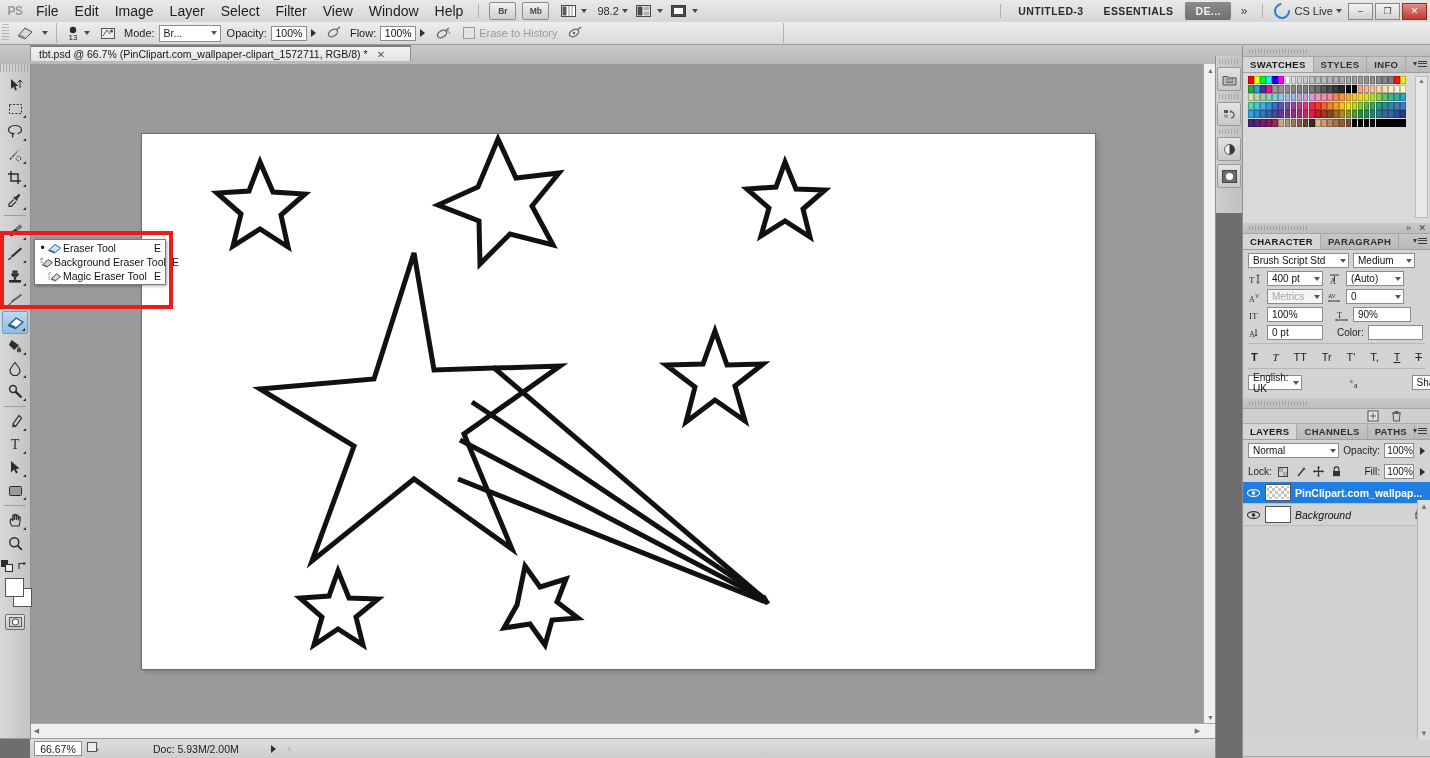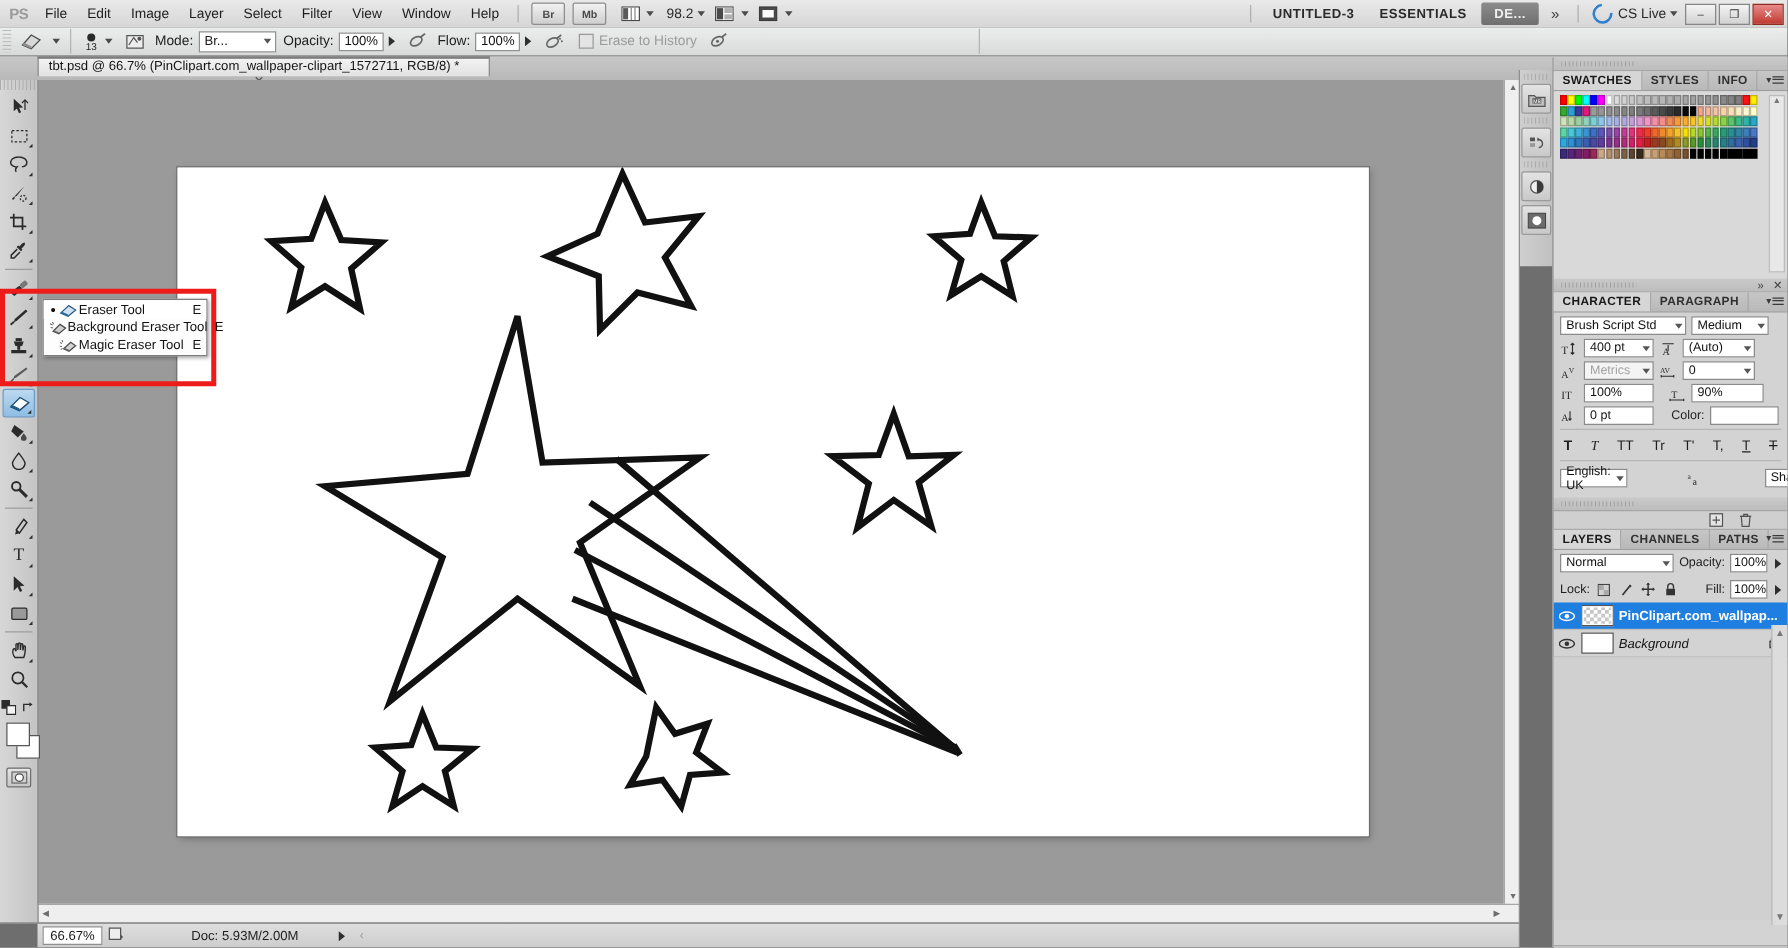--- a/index.html
+++ b/index.html
@@ -19,21 +19,21 @@
     background:linear-gradient(#e9e9e9,#d6d6d6);
     border-bottom:1px solid #9b9b9b;
     display:flex;align-items:center;
   }
   .ps-logo{
     width:26px;height:32px;margin-left:2px;
     display:flex;align-items:center;justify-content:center;
     font-size:12px;font-weight:bold;color:#9a9a9a;letter-spacing:-.5px;
   }
   .menu-item{
-    padding:3px 8px;font-size:11px;color:#1d1d1d;cursor:default;
+    padding:3px 8px;font-size:14px;color:#1d1d1d;cursor:default;
     white-space:nowrap;
   }
   .mb-sep{width:1px;height:14px;background:#b0b0b0;margin:0 7px;}
   .mb-btn{
     height:16px;min-width:19px;padding:0 3px;margin:0 3px;
     border:1px solid #8d8d8d;border-radius:2px;
     background:linear-gradient(#f2f2f2,#cfcfcf);
     display:flex;align-items:center;justify-content:center;
     font-size:8.5px;font-weight:bold;color:#4a4a4a;cursor:default;
   }
@@ -115,21 +115,21 @@
   .tabbar{
     position:absolute;left:0;top:45px;width:1430px;height:19px;
     background:linear-gradient(#c8c8c8,#b8b8b8);
     border-bottom:1px solid #8e8e8e;
   }
   .doctab{
     position:absolute;left:30px;top:0;height:16px;
     background:linear-gradient(#f2f2f2,#e2e2e2);
     border:1px solid #8e8e8e;border-bottom:none;border-top:2px solid #7e7e7e;
     display:flex;align-items:center;padding:0 23px 0 8px;
-    font-size:10.5px;color:#141414;white-space:nowrap;box-sizing:border-box;flex-direction:column;
+    font-size:10.5px;color:#141414;white-space:nowrap;box-sizing:border-box;
   }
   .tab-x{
     margin-left:8px;width:11px;height:11px;font-size:10px;color:#555;
     display:flex;align-items:center;justify-content:center;
   }
 
   
   .toolbar{
     position:absolute;left:0;top:64px;width:30px;height:674px;
     background:linear-gradient(to right,#d7d7d7,#c4c4c4);

